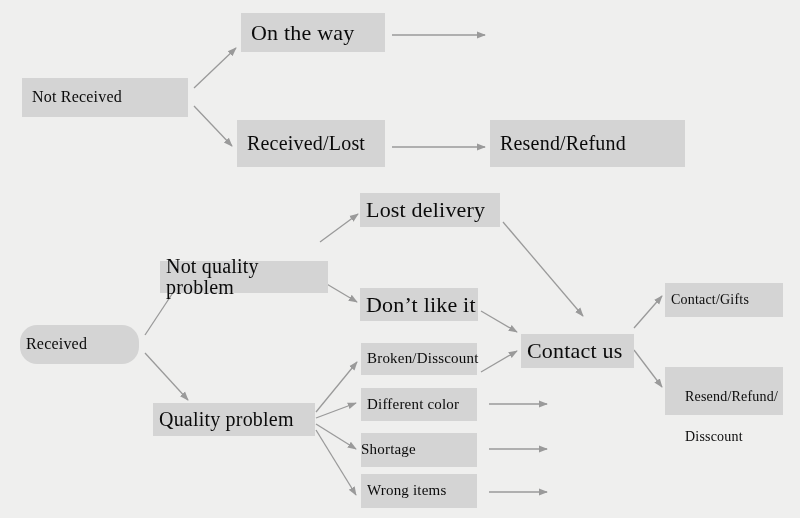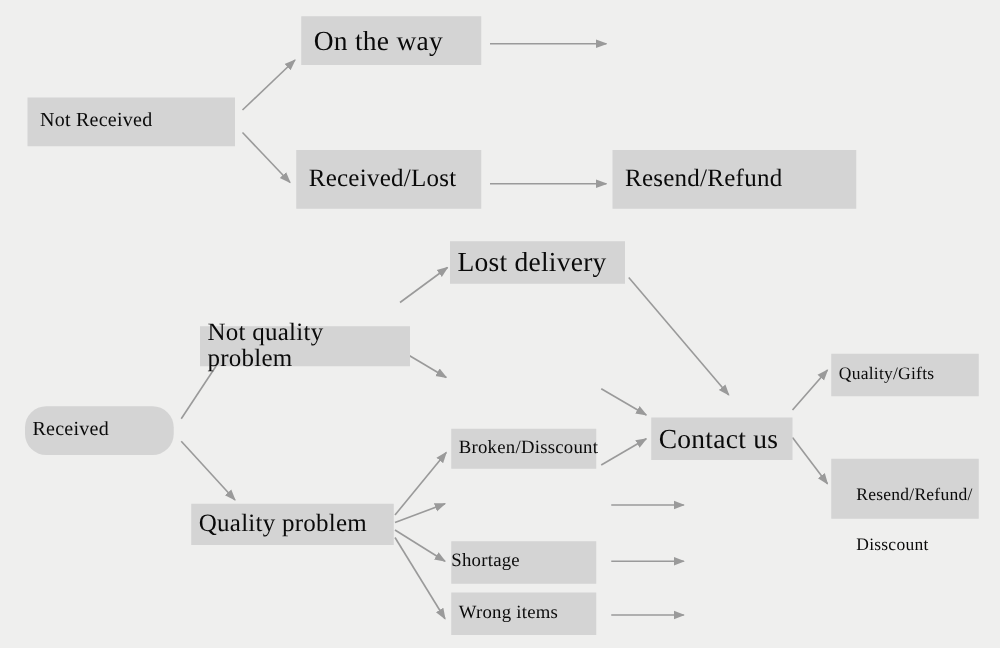--- a/index.html
+++ b/index.html
@@ -123,40 +123,46 @@
   </div>
 
   <div class="node t-md pad-l2" style="left:153px; top:403px; width:162px; height:33px;">
     <span>Quality problem</span>
   </div>
 
   <div class="node t-lg pad-l2" style="left:360px; top:193px; width:140px; height:34px;">
     <span>Lost delivery</span>
   </div>
 
+  <div class="node t-lg pad-l2" style="left:360px; top:288px; width:118px; height:33px;">
+    <span>Don’t like it</span>
+  </div>
 
   <div class="node t-sm pad-l2" style="left:361px; top:343px; width:116px; height:32px;">
     <span>Broken/Disscount</span>
   </div>
 
+  <div class="node t-sm pad-l2" style="left:361px; top:388px; width:116px; height:33px;">
+    <span>Different color</span>
+  </div>
 
   <div class="node t-sm" style="left:361px; top:433px; width:116px; height:34px; ">
     <span>Shortage</span>
   </div>
 
   <div class="node t-sm pad-l2" style="left:361px; top:474px; width:116px; height:34px;text-align:center;">
     <span>Wrong items</span>
   </div>
 
   <div class="node t-lg pad-l2" style="left:521px; top:322px; width:113px; height:34px;margin-top:12px;">
     <span>Contact us</span>
   </div>
 
   <div class="node t-xs pad-l2" style="left:665px; top:283px; width:118px; height:34px;">
-    <span>Quality/Gifts</span>
+    <span>Contact/Gifts</span>
   </div>
 
   <div class="node t-xs" style="left:665px; top:367px; width:118px; height:48px; padding-left:20px; display:block;">
     <span class="two-line">Resend/Refund/</span>
     <span class="two-line">Disscount</span>
   </div>
 
 </div>
 
 </body></html>

